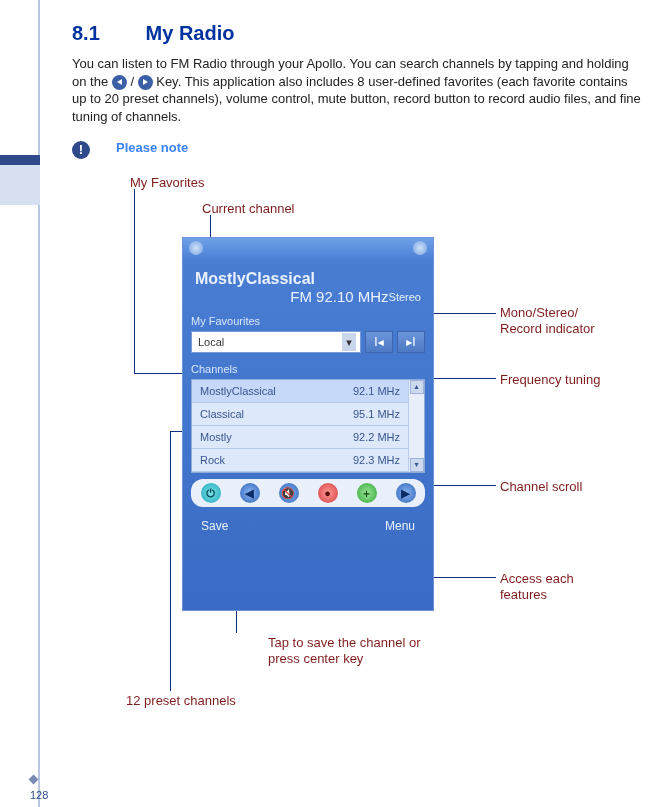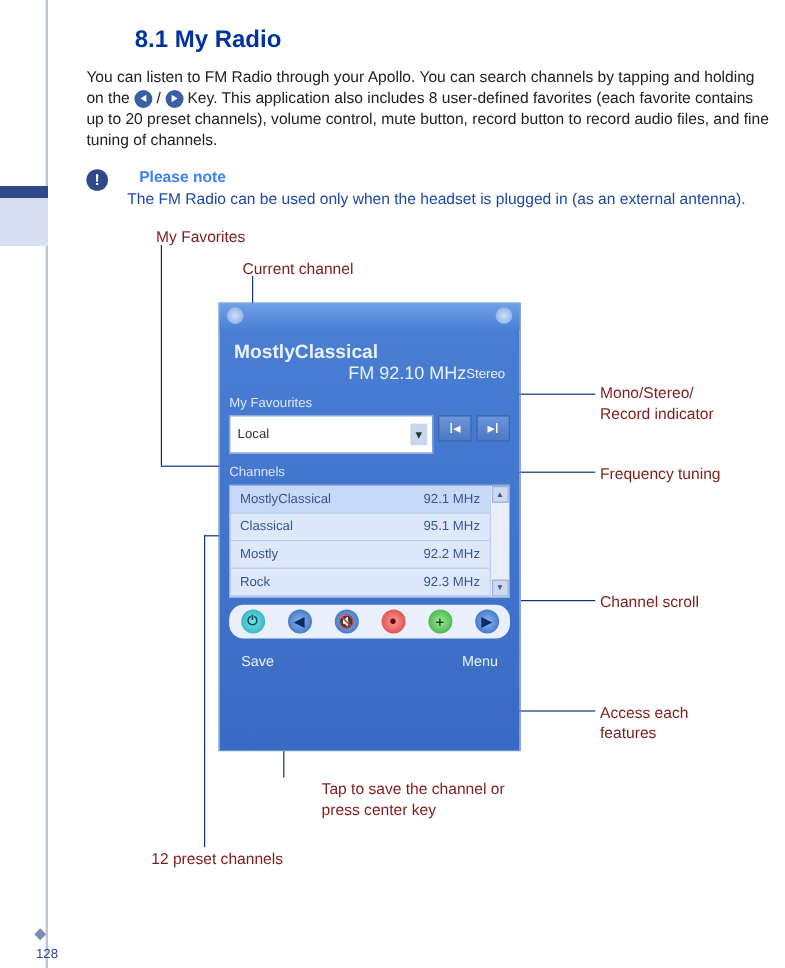--- a/index.html
+++ b/index.html
@@ -56,21 +56,21 @@
     left: 72px;
     top: 22px;
     width: 570px;
   }
   h1 {
     color: #0033A0;
     font-size: 20px;
     font-weight: bold;
     margin-bottom: 10px;
   }
-  h1 .secnum { display: inline-block; width: 68px; text-align: right; }
+  h1 .secnum { display: inline-block; width: 68px; }
   .para {
     font-size: 13px;
     line-height: 1.35;
     margin-bottom: 14px;
     color: #222;
   }
   .para strong { font-weight: normal; }
   .keycircle {
     display: inline-block;
     width: 15px; height: 15px;
@@ -152,21 +152,21 @@
   }
   .shot-favrow {
     margin: 2px 8px 6px;
     display: flex;
     gap: 4px;
     align-items: stretch;
   }
   .shot-dropdown {
     flex: 1;
     background: #fff;
-    height: 32px;
+    height: 22px;
     display: flex;
     align-items: center;
     justify-content: space-between;
     padding: 0 4px 0 6px;
     font-size: 11px;
     color: #333;
     filter: blur(0.4px);
     border: 1px solid #7a9ad4;
   }
   .shot-dropdown .dd-arrow {
@@ -270,21 +270,20 @@
   </h1>
 
   <p class="para">
     <span>You can listen to </span><strong>FM Radio</strong><span> through your Apollo. You can search channels by tapping and holding on the </span><span class="keycircle left"></span><span> / </span><span class="keycircle right"></span><span> Key. This application also includes 8 user-defined favorites (each favorite contains up to 20 preset channels), volume control, mute button, record button to record audio files, and fine tuning of channels.</span>
   </p>
 
   <div class="note-row">
     <div class="note-icon">!</div>
     <div class="note-body">
       <span class="note-title">Please note</span><br>
-      <span>The FM Radio can be used only when the headset is plugged in (as an external antenna).</span>
     </div>
   </div>
 
   <div class="diagram">
 
     <div class="callout" style="left:58px; top:0px;">My Favorites</div>
     <div class="callout" style="left:130px; top:26px;">Current channel</div>
     <div class="callout" style="left:428px; top:130px; white-space:pre-line;">Mono/Stereo/
 Record indicator</div>
     <div class="callout" style="left:428px; top:197px;">Frequency tuning</div>

